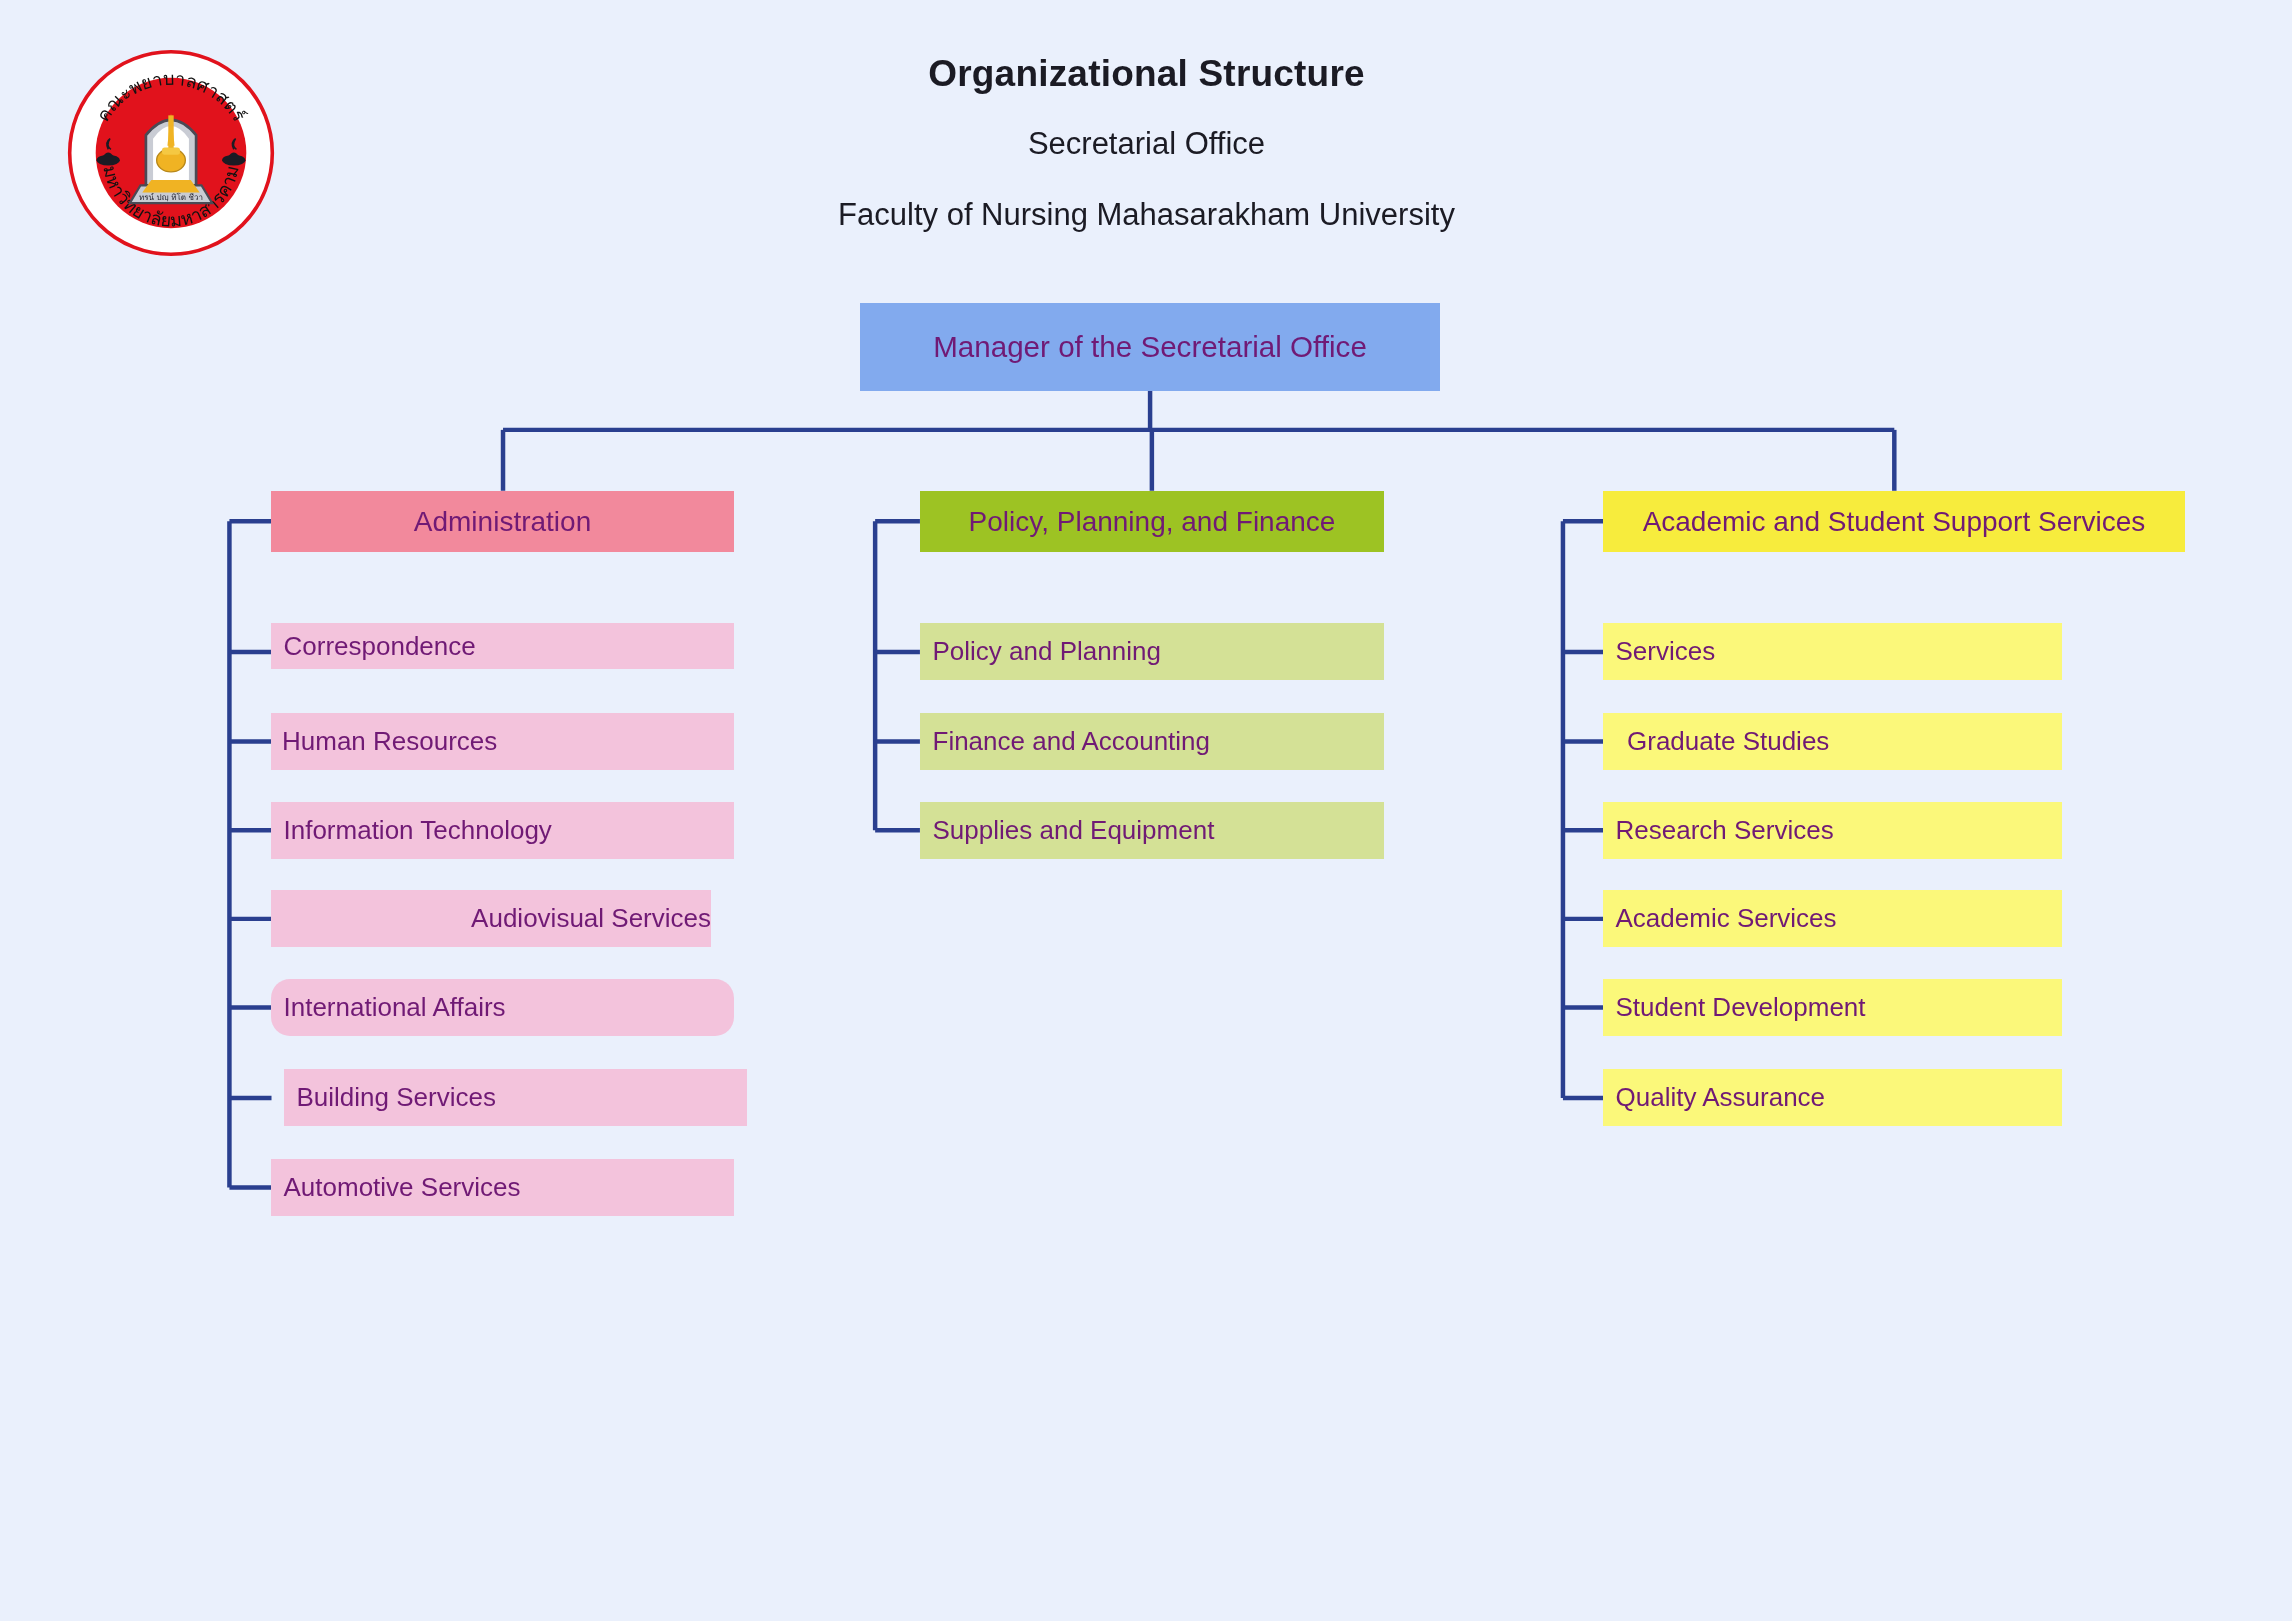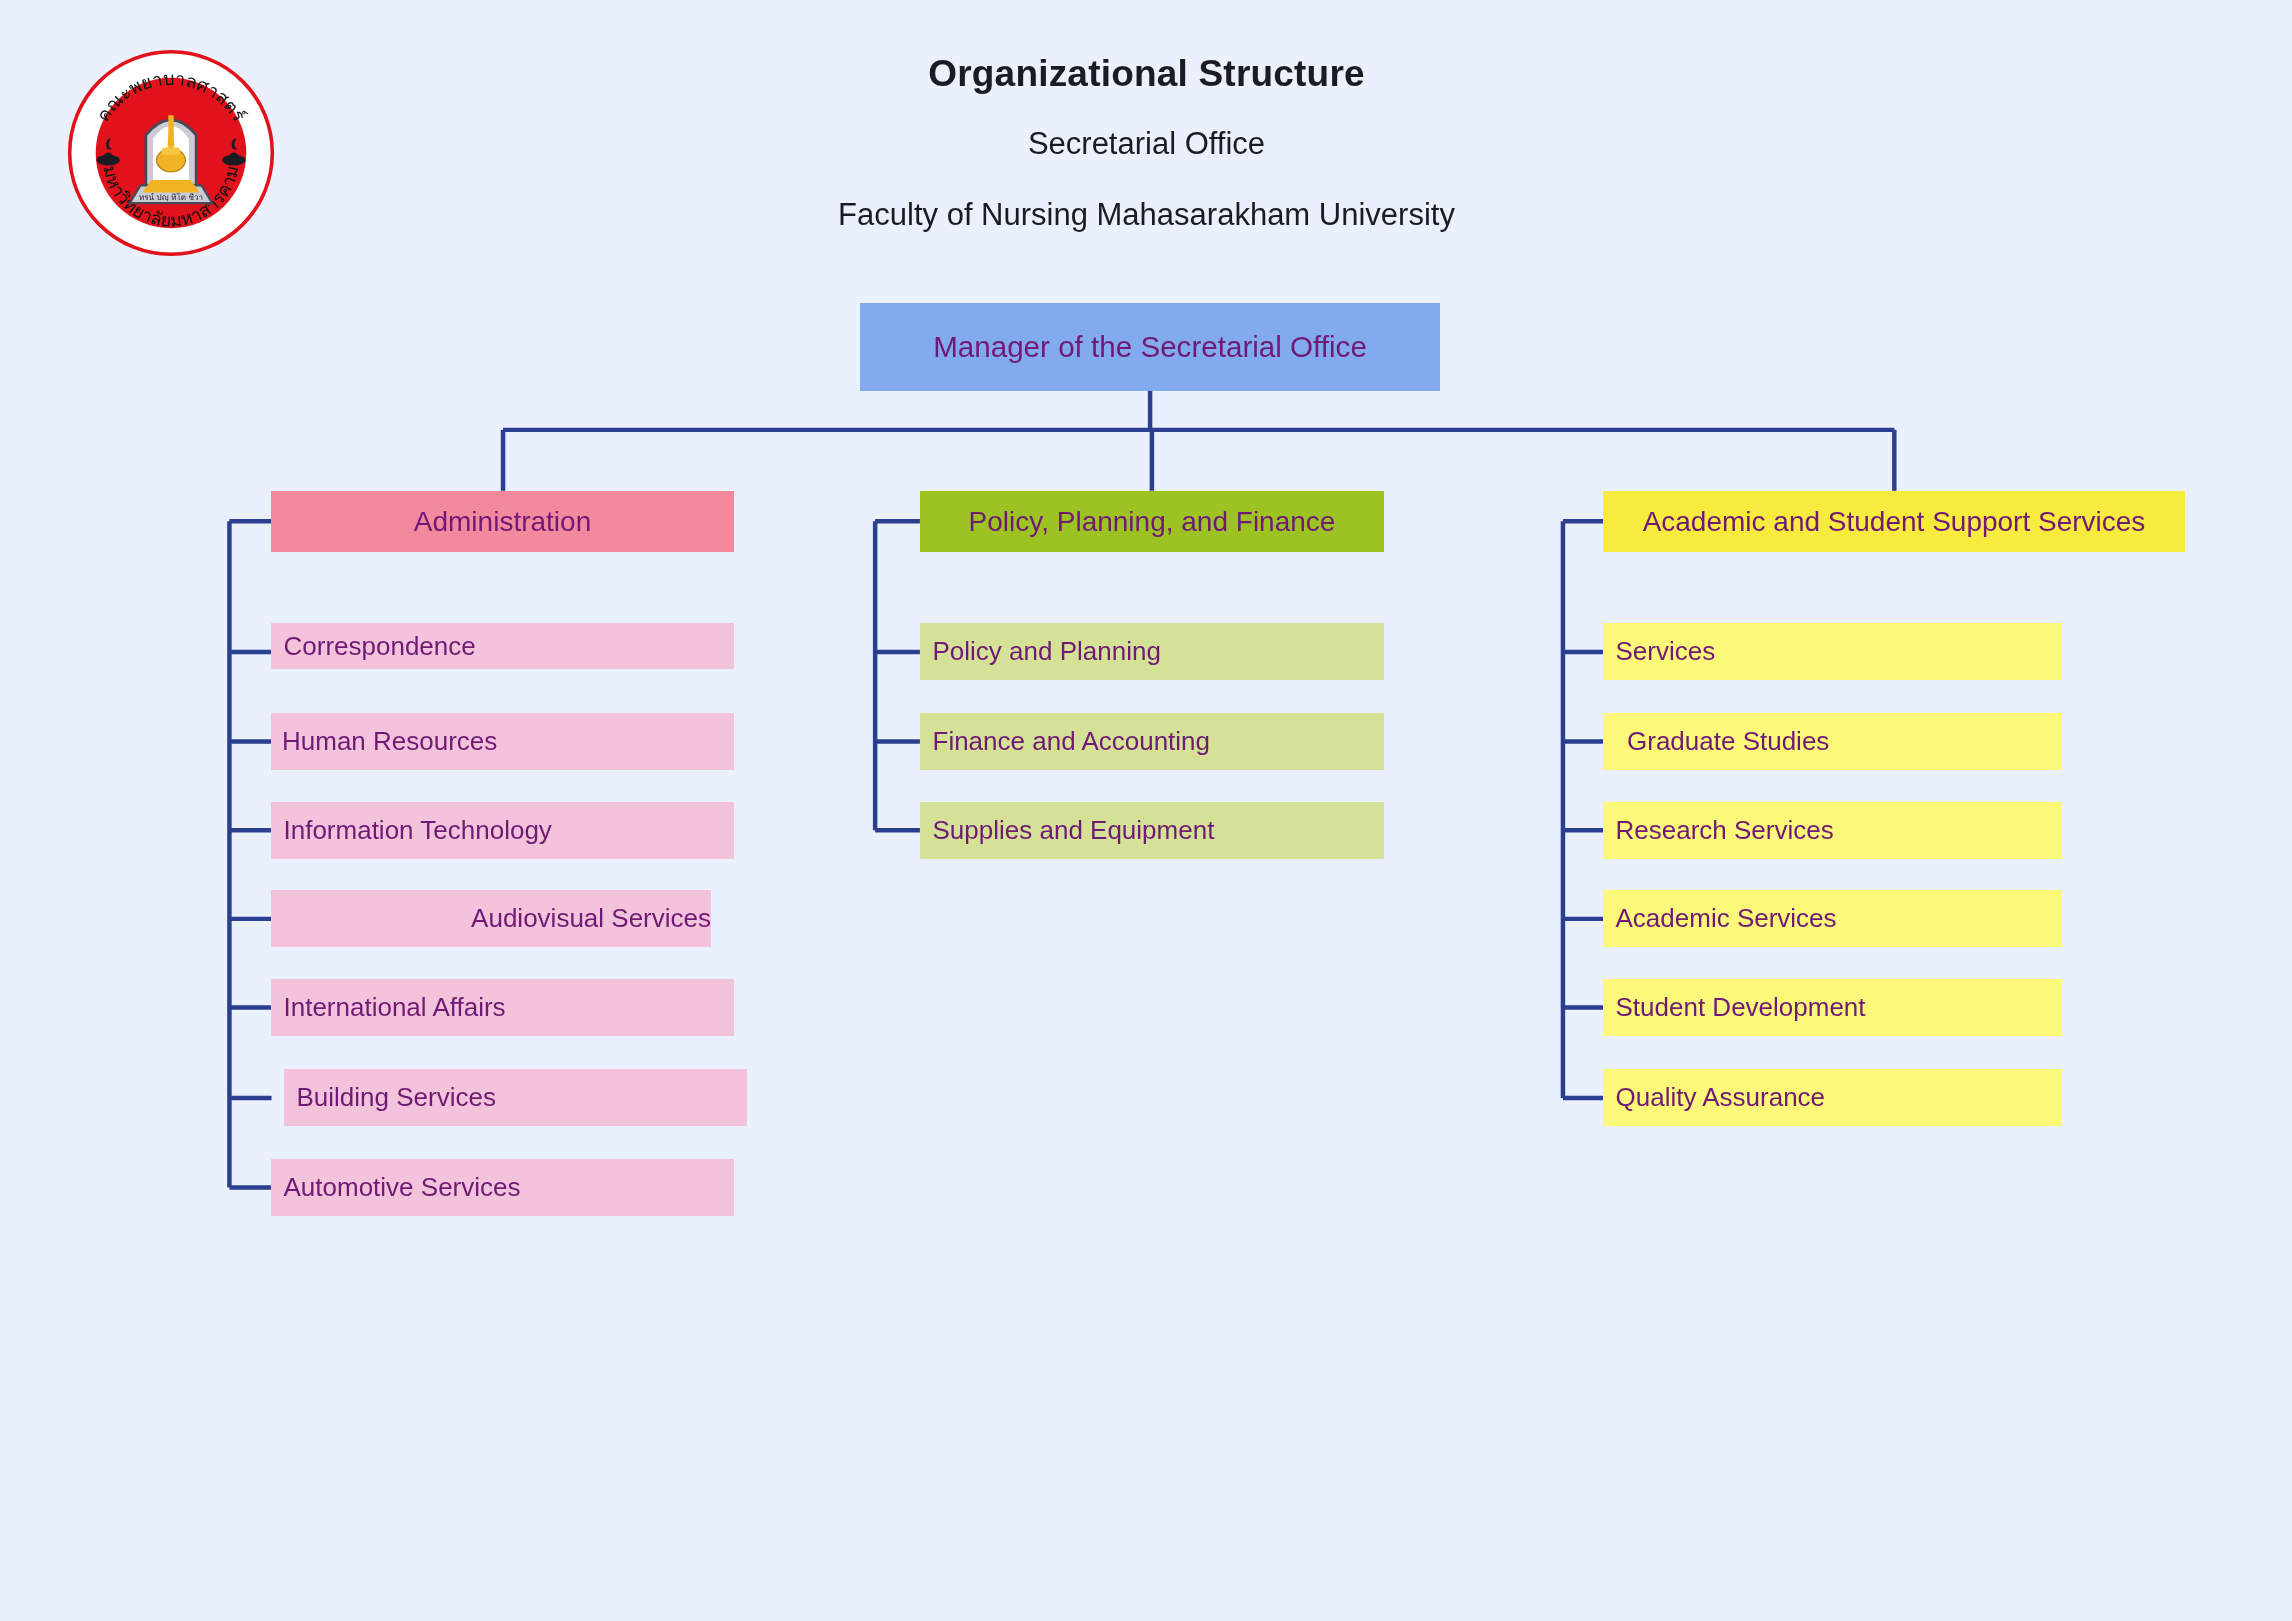--- a/index.html
+++ b/index.html
@@ -188,21 +188,21 @@
     </div>
     <div class="node leaf" style="left: 271px; top: 713px; width: 463px; height: 57px; background: rgb(243, 195, 220); padding-left: 11px;">
       <span>Human Resources</span>
     </div>
     <div class="node leaf" style="left: 271px; top: 802px; width: 463px; height: 57px; background: rgb(243, 195, 220);">
       <span>Information Technology</span>
     </div>
     <div class="node leaf" style="left: 271px; top: 890px; width: 440px; height: 57px; background: rgb(243, 195, 220); justify-content: flex-end;">
       <span>Audiovisual Services</span>
     </div>
-    <div class="node leaf" style="left: 271px; top: 979px; width: 463px; height: 57px; background: rgb(243, 195, 220);">
+    <div class="node leaf" style="left: 271px; top: 979px; width: 463px; height: 57px; background: rgb(243, 195, 220); border-radius: 19px;">
       <span>International Affairs</span>
     </div>
     <div class="node leaf" style="left: 271px; top: 1069px; width: 463px; height: 57px; background: rgb(243, 195, 220); margin-left: 13px;">
       <span>Building Services</span>
     </div>
     <div class="node leaf" style="left: 271px; top: 1159px; width: 463px; height: 57px; background: rgb(243, 195, 220);">
       <span>Automotive Services</span>
     </div>
     <div class="node header" style="left: 920px; top: 491px; width: 464px; height: 61px; background: rgb(157, 195, 35);">
       <span>Policy, Planning, and Finance</span>

